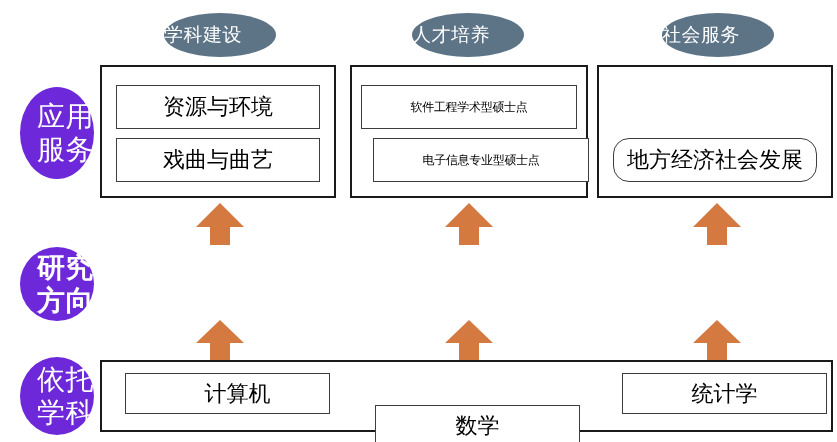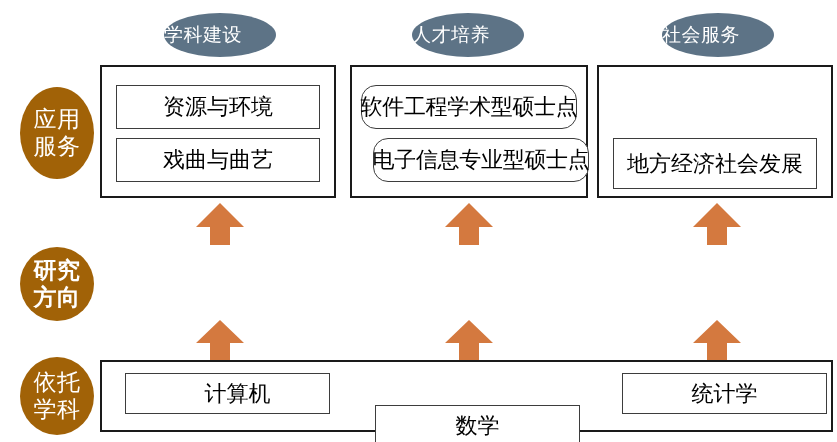--- a/index.html
+++ b/index.html
@@ -9,28 +9,28 @@
     background:#ffffff;
     font-family:"Liberation Sans","DejaVu Sans",sans-serif;
     overflow:hidden;
   }
   #canvas{position:relative;width:837px;height:442px;}
 
   
   .pillar{
     position:absolute;
     border-radius:50%;
-    background:#a16207;
+    background:#6d28d9;
     color:#ffffff;
     display:flex;
     flex-direction:column;
-    align-items:center;
+    align-items:flex-end;
     justify-content:center;
     line-height:1.18;
-    font-size:23px;
+    font-size:28px;
     letter-spacing:0.5px;
     box-sizing:border-box;
   }
   .pillar span{display:block;white-space:nowrap;}
 
   
   .mission{
     position:absolute;
     background:#5d7386;
     color:#ffffff;
@@ -58,21 +58,21 @@
     border:1.8px solid #3d3d3d;
     background:#ffffff;
     display:flex;
     align-items:center;
     justify-content:center;
     color:#000000;
     font-size:22px;
     white-space:nowrap;
     box-sizing:border-box;
   }
-  .item.tight{font-size:22px;letter-spacing:-0.3px;border-radius:15px;}
+  .item.tight{font-size:12px;letter-spacing:-0.3px;}
 
   
   .arrow{position:absolute;}
   .arrow svg{display:block;}
 </style>
 </head>
 <body>
 
 <div id="canvas">
 
@@ -111,21 +111,21 @@
   <div class="group" style="left:350px;top:65px;width:238px;height:133px;">
     <div class="item tight" style="left:9px;top:18px;width:216px;height:44px;">
       <span>软件工程学术型硕士点</span>
     </div>
     <div class="item tight" style="left:21px;top:71px;width:216px;height:44px;">
       <span>电子信息专业型硕士点</span>
     </div>
   </div>
 
   <div class="group" style="left:597px;top:65px;width:236px;height:133px;">
-    <div class="item" style="left:14px;top:71px;width:204px;height:51px;">
+    <div class="item" style="left:14px;top:71px;width:204px;height:44px;border-radius:16px;">
       <span>地方经济社会发展</span>
     </div>
   </div>
 
   <div class="arrow" style="left:196px;top:203px;">
     <svg width="48" height="42" viewBox="0 0 48 42">
       <polygon points="24,0 48,24 34,24 34,42 14,42 14,24 0,24" fill="#d4793f"></polygon>
     </svg>
   </div>
   <div class="arrow" style="left:445px;top:203px;">

